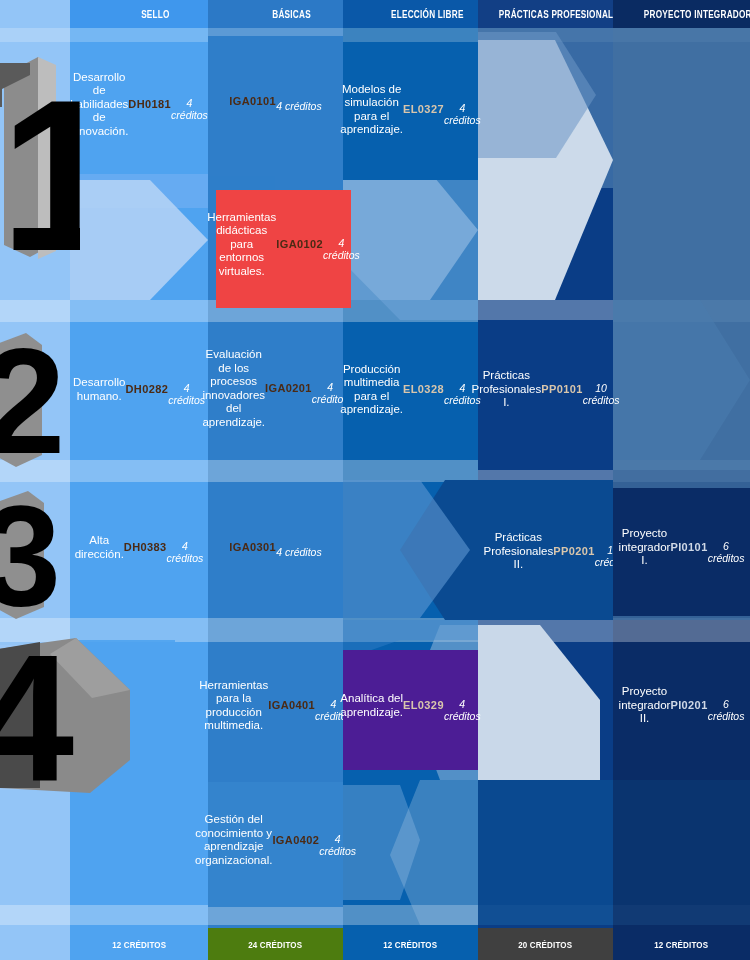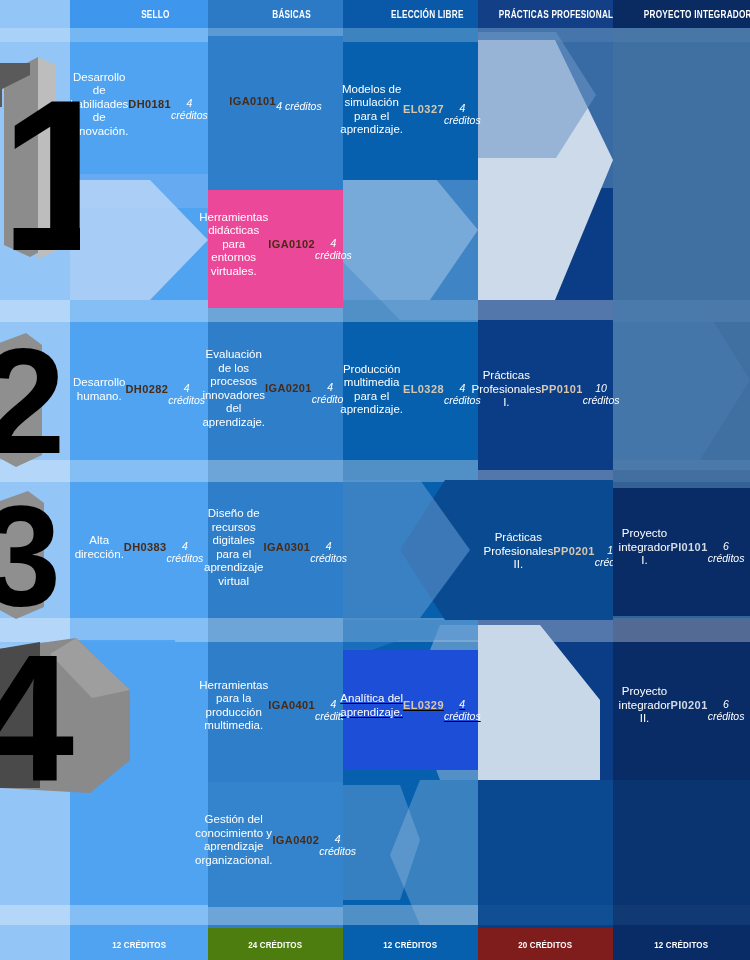--- a/index.html
+++ b/index.html
@@ -40,21 +40,21 @@
   .fcell { position:absolute; bottom:0; height:32px; display:flex;
            align-items:center; justify-content:center; }
   .fcell span {
     color:#fff; font-size:9.5px; font-weight:bold; letter-spacing:.2px;
     transform:scaleX(.84); white-space:nowrap;
   }
   .fcell.f0 { left:0; width:70px; background:#93c5f7; }
   .fcell.f1 { left:70px; width:138px; background:#4fa3f0; }
   .fcell.f2 { left:208px; width:135px; background:#4d7c0f; }
   .fcell.f3 { left:343px; width:135px; background:#0660ae; }
-  .fcell.f4 { left:478px; width:135px; background:#7f1d1d; }
+  .fcell.f4 { left:478px; width:135px; background:#404040; }
   .fcell.f5 { left:613px; width:137px; background:#0a2c66; }
 
   
   .band { position:absolute; left:0; width:750px; background:rgba(255,255,255,.30); z-index:5; }
 
   
   .shapes { position:absolute; inset:0; z-index:8; }
   .shapes svg { display:block; }
 
   
@@ -210,21 +210,21 @@
     <div class="code dark">IGA0101</div>
     <div class="cred">4 créditos</div>
   </div>
 
   <div class="card s3" style="left:343px;top:48px;width:135px;height:132px;">
     <div class="ttl">Modelos de simulación para el aprendizaje.</div>
     <div class="code light">EL0327</div>
     <div class="cred">4 créditos</div>
   </div>
 
-  <div class="card s2" style="left:208px;top:190px;width:135px;height:118px;background:#ec4899;">
+  <div class="card s2" style="left:216px;top:190px;width:135px;height:118px;background:#ef4444;">
     <div class="ttl">Herramientas didácticas para entornos virtuales.</div>
     <div class="code dark">IGA0102</div>
     <div class="cred">4 créditos</div>
   </div>
 
   <div class="card s1" style="left:70px;top:330px;width:138px;height:128px;">
     <div class="ttl">Desarrollo humano.</div>
     <div class="code dark">DH0282</div>
     <div class="cred">4 créditos</div>
   </div>
@@ -247,21 +247,20 @@
     <div class="cred">10 créditos</div>
   </div>
 
   <div class="card s1" style="left:70px;top:492px;width:138px;height:120px;">
     <div class="ttl">Alta dirección.</div>
     <div class="code dark">DH0383</div>
     <div class="cred">4 créditos</div>
   </div>
 
   <div class="card s2" style="left:208px;top:488px;width:135px;height:128px;">
-    <div class="ttl">Diseño de recursos digitales para el aprendizaje virtual</div>
     <div class="code dark">IGA0301</div>
     <div class="cred">4 créditos</div>
   </div>
 
   <div class="card s4" style="left:490px;top:500px;width:135px;height:112px;background:transparent;">
     <div class="ttl">Prácticas Profesionales II.</div>
     <div class="code light">PP0201</div>
     <div class="cred">10 créditos</div>
   </div>
 
@@ -270,21 +269,21 @@
     <div class="code pale">PI0101</div>
     <div class="cred">6 créditos</div>
   </div>
 
   <div class="card s2" style="left:208px;top:645px;width:135px;height:130px;background:#2f7ec9;">
     <div class="ttl">Herramientas para la producción multimedia.</div>
     <div class="code dark">IGA0401</div>
     <div class="cred">4 créditos</div>
   </div>
 
-  <div class="card s3" style="left:343px;top:650px;width:135px;height:120px;background:#1d4ed8;text-decoration:underline;">
+  <div class="card s3" style="left:343px;top:650px;width:135px;height:120px;background:#4c1d95;">
     <div class="ttl">Analítica del aprendizaje.</div>
     <div class="code light">EL0329</div>
     <div class="cred">4 créditos</div>
   </div>
 
   <div class="card s5" style="left:613px;top:650px;width:137px;height:120px;background:#0a2c66;">
     <div class="ttl">Proyecto integrador II.</div>
     <div class="code pale">PI0201</div>
     <div class="cred">6 créditos</div>
   </div>

